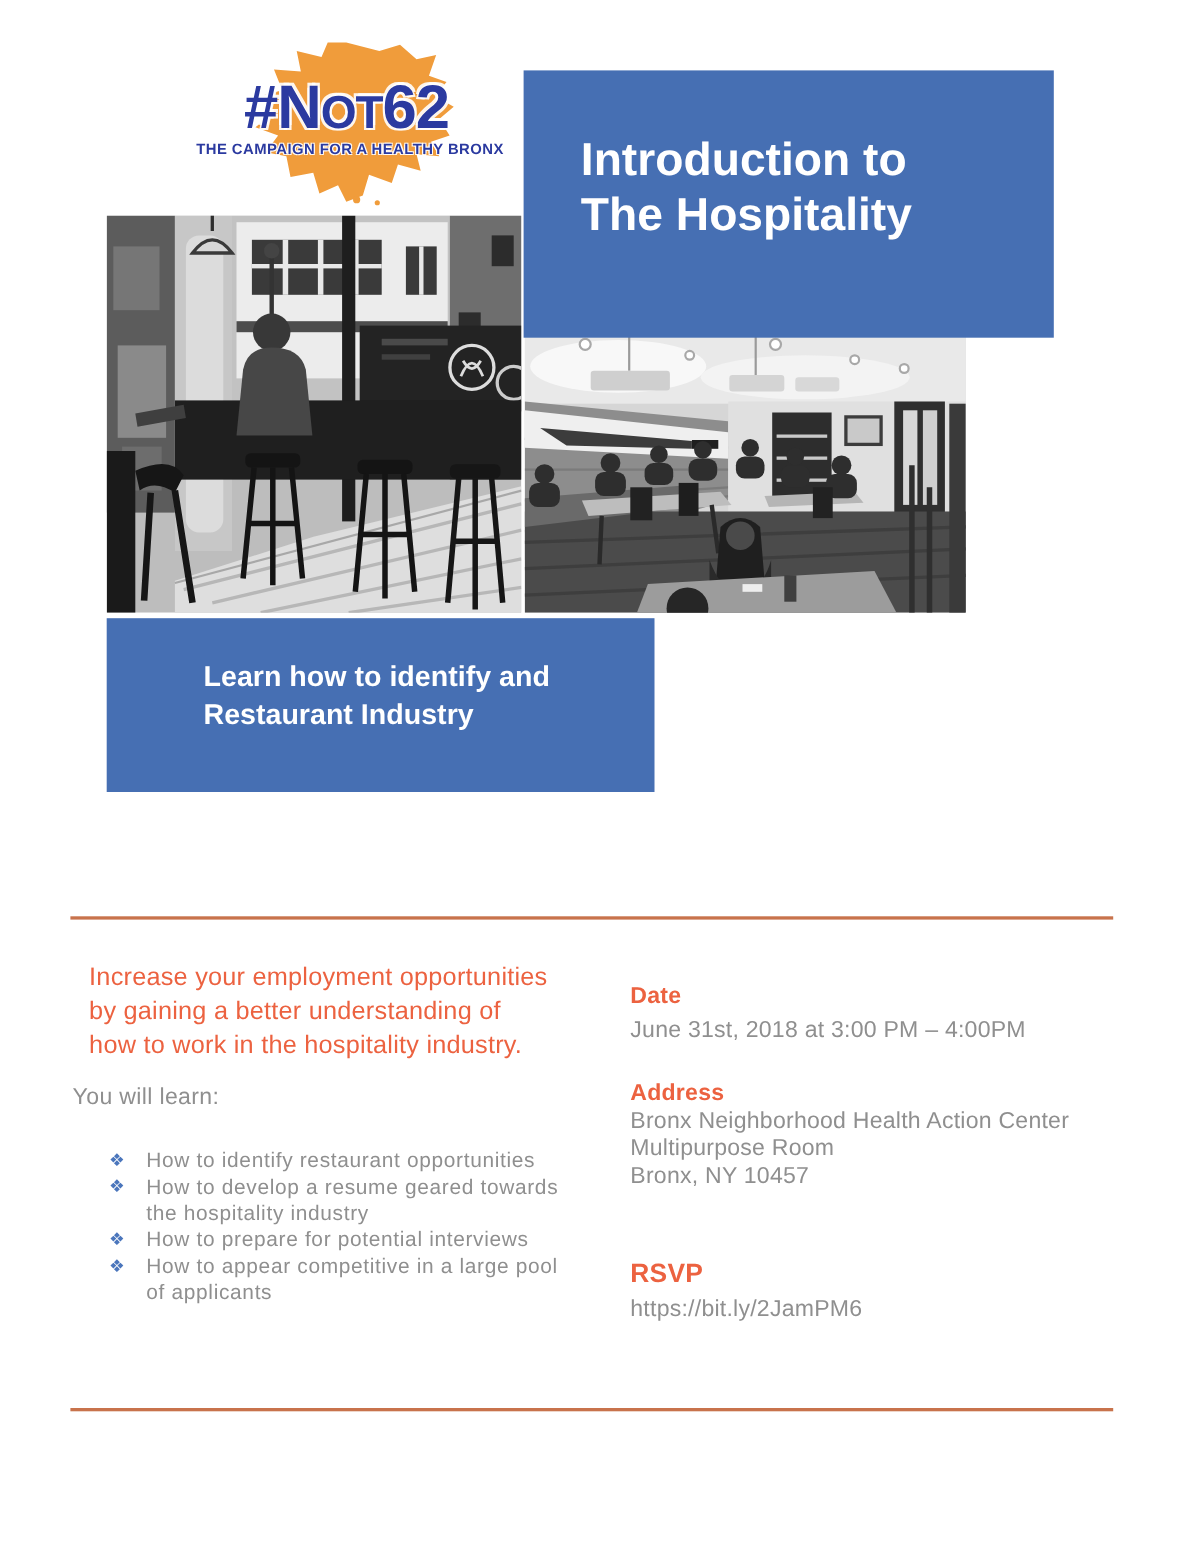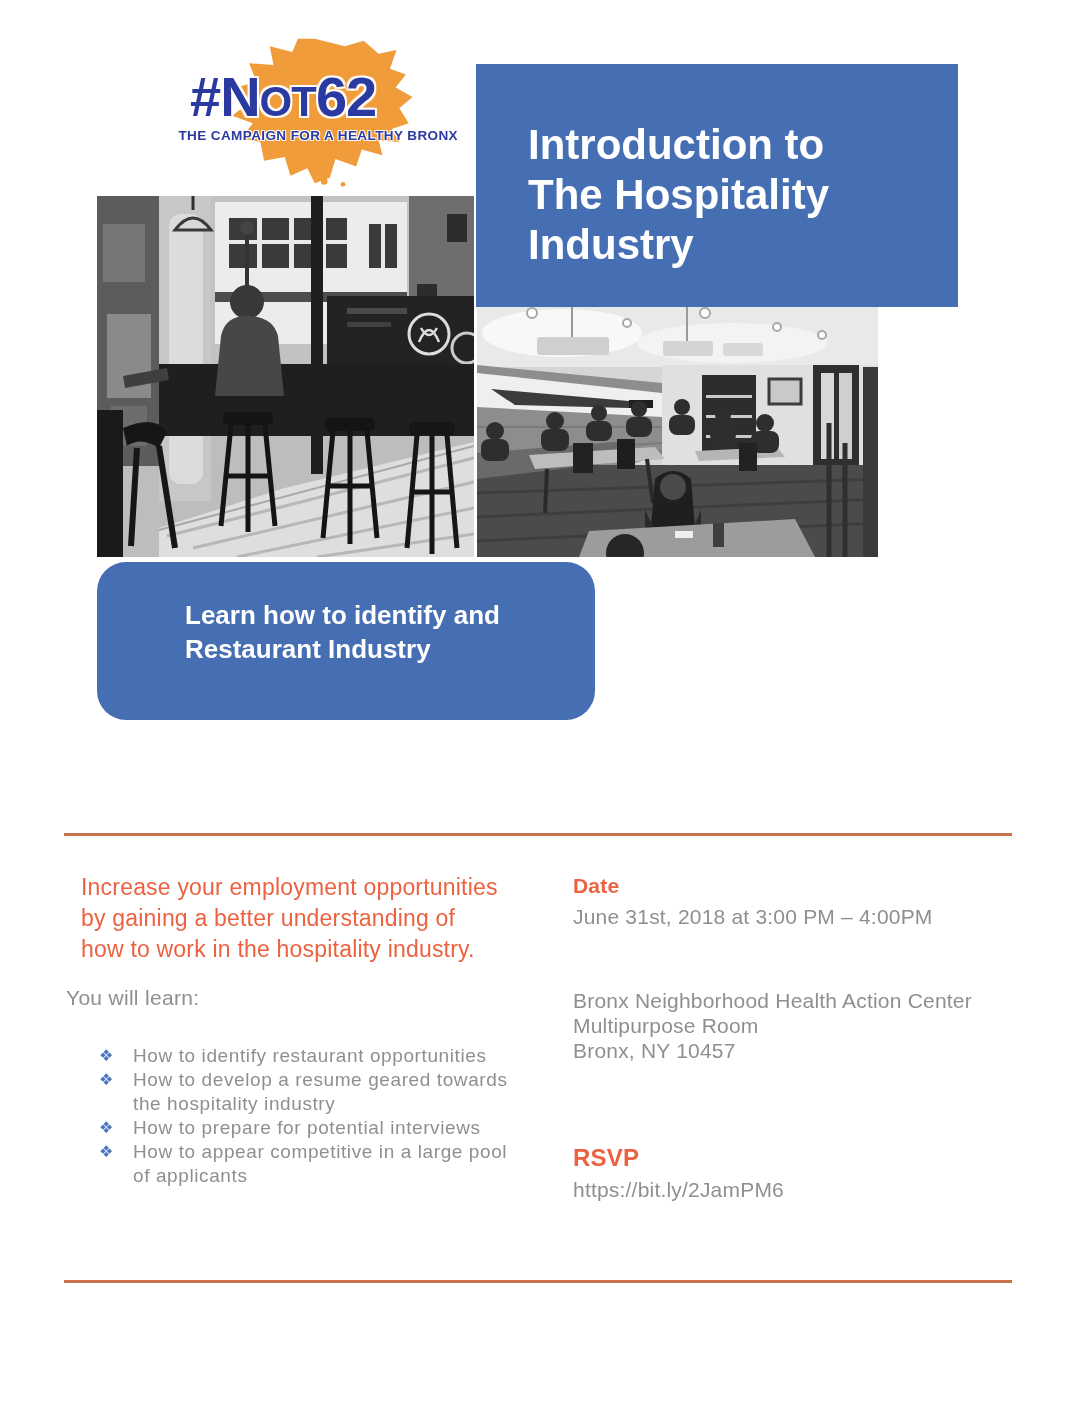--- a/index.html
+++ b/index.html
@@ -19,21 +19,21 @@
     width:1088px;height:1408px;
     margin:0 auto;
     background:#ffffff;
     font-family:"Liberation Sans", sans-serif;
     overflow:hidden;
   }
   
   .logo{position:absolute;left:190px;top:28px;width:250px;height:168px;}
   .bronx-map{position:absolute;left:14px;top:4px;width:216px;height:160px;}
   .logo-text{
-    position:absolute;left:0;top:40px;width:250px;
+    position:absolute;left:0;top:40px;width:250px;text-align:center;
     color:var(--logo_blue);font-weight:bold;font-size:56px;line-height:58px;
     letter-spacing:-1px;
     text-shadow:2px 2px 0 rgba(255,255,255,.9),-2px 2px 0 rgba(255,255,255,.9),
                 2px -2px 0 rgba(255,255,255,.9),-2px -2px 0 rgba(255,255,255,.9);
   }
   .logo-text .mid{font-size:42px;}
   .logo-tagline{
     position:absolute;left:-18px;top:100px;width:286px;text-align:right;
     color:var(--logo_blue);font-weight:bold;font-size:13.5px;letter-spacing:.4px;
     text-shadow:1px 1px 0 rgba(255,255,255,.9),-1px -1px 0 rgba(255,255,255,.9),
@@ -47,21 +47,21 @@
   }
   .hero-line{font-size:42px;font-weight:bold;line-height:50px;}
   
   .photo-left{position:absolute;left:97px;top:196px;width:377px;height:361px;z-index:1;}
   .photo-right{position:absolute;left:477px;top:303px;width:401px;height:254px;z-index:2;}
   .photo-left svg,.photo-right svg{display:block;width:100%;height:100%;}
   
   .learn{
     position:absolute;left:97px;top:562px;width:498px;height:158px;
     background:var(--hero_blue);color:var(--white);
-    padding:36px 0 0 88px;z-index:4;border-radius:29px;
+    padding:36px 0 0 88px;z-index:4;
   }
   .learn-line{font-size:26px;font-weight:bold;line-height:34px;}
   
   .rule{position:absolute;left:64px;width:948px;height:3px;background:var(--rule_orange);}
   .rule-top{top:833px;}
   .rule-bottom{top:1280px;}
   
   .intro{position:absolute;left:81px;top:872px;width:480px;color:var(--accent_orange);}
   .intro-line{font-size:23px;line-height:31px;letter-spacing:.2px;}
   .ywl{position:absolute;left:66px;top:986px;font-size:21px;color:var(--body_gray);letter-spacing:.3px;}
@@ -71,21 +71,21 @@
     flex:0 0 20px;color:var(--bullet_blue);font-size:16px;line-height:24px;
     margin-right:14px;
   }
   .bullet-text{
     flex:0 0 392px;color:var(--body_gray);
     font-size:19px;line-height:24px;letter-spacing:.6px;
   }
   
   .info-label{color:var(--accent_orange);font-weight:bold;font-size:21px;letter-spacing:.2px;}
   .info-value,.info-line{color:var(--body_gray);font-size:21px;line-height:25px;letter-spacing:.2px;}
-  .info-date{position:absolute;left:573px;top:874px;width:450px;}
+  .info-date{position:absolute;left:573px;top:894px;width:450px;}
   .info-date .info-value{margin-top:6px;}
   .info-address{position:absolute;left:573px;top:982px;width:450px;}
   .info-address .info-line:first-of-type{margin-top:6px;}
   .info-rsvp{position:absolute;left:573px;top:1144px;width:450px;}
   .info-rsvp .info-label{font-size:24px;}
   .info-rsvp .info-value{margin-top:5px;}
 </style>
 </head>
 <body>
 
@@ -99,21 +99,20 @@
       <circle style="fill:var(--logo_orange)" cx="128" cy="154" r="3.5"></circle>
       <circle style="fill:var(--logo_orange)" cx="148" cy="157" r="2.5"></circle>
     </svg>
     <div class="logo-text"><span>#N</span><span class="mid">OT</span><span>62</span></div>
     <div class="logo-tagline">THE CAMPAIGN FOR A HEALTHY BRONX</div>
   </div>
 
   <div class="hero">
     <div class="hero-line">Introduction to</div>
     <div class="hero-line">The Hospitality</div>
-    <div class="hero-line">Industry</div>
   </div>
 
   <div class="photo-left">
     <svg viewBox="0 0 377 361" preserveAspectRatio="none" aria-hidden="true">
       <rect width="377" height="361" fill="#bdbdbd"></rect>
 
       <rect x="0" y="0" width="62" height="270" fill="#5c5c5c"></rect>
       <rect x="6" y="28" width="42" height="58" fill="#767676"></rect>
       <rect x="10" y="118" width="44" height="84" fill="#8a8a8a"></rect>
       <rect x="14" y="210" width="36" height="40" fill="#6d6d6d"></rect>
@@ -288,20 +287,21 @@
       <span class="bullet-text">How to appear competitive in a large pool of applicants</span>
     </div>
   </div>
 
   <div class="info-date">
     <div class="info-label">Date</div>
     <div class="info-value">June 31st, 2018 at 3:00 PM – 4:00PM</div>
   </div>
 
   <div class="info-address">
+    <div class="info-label">Address</div>
     <div class="info-line">Bronx Neighborhood Health Action Center</div>
     <div class="info-line">Multipurpose Room</div>
     <div class="info-line">Bronx, NY 10457</div>
   </div>
 
   <div class="info-rsvp">
     <div class="info-label">RSVP</div>
     <div class="info-value">https://bit.ly/2JamPM6</div>
   </div>
 

